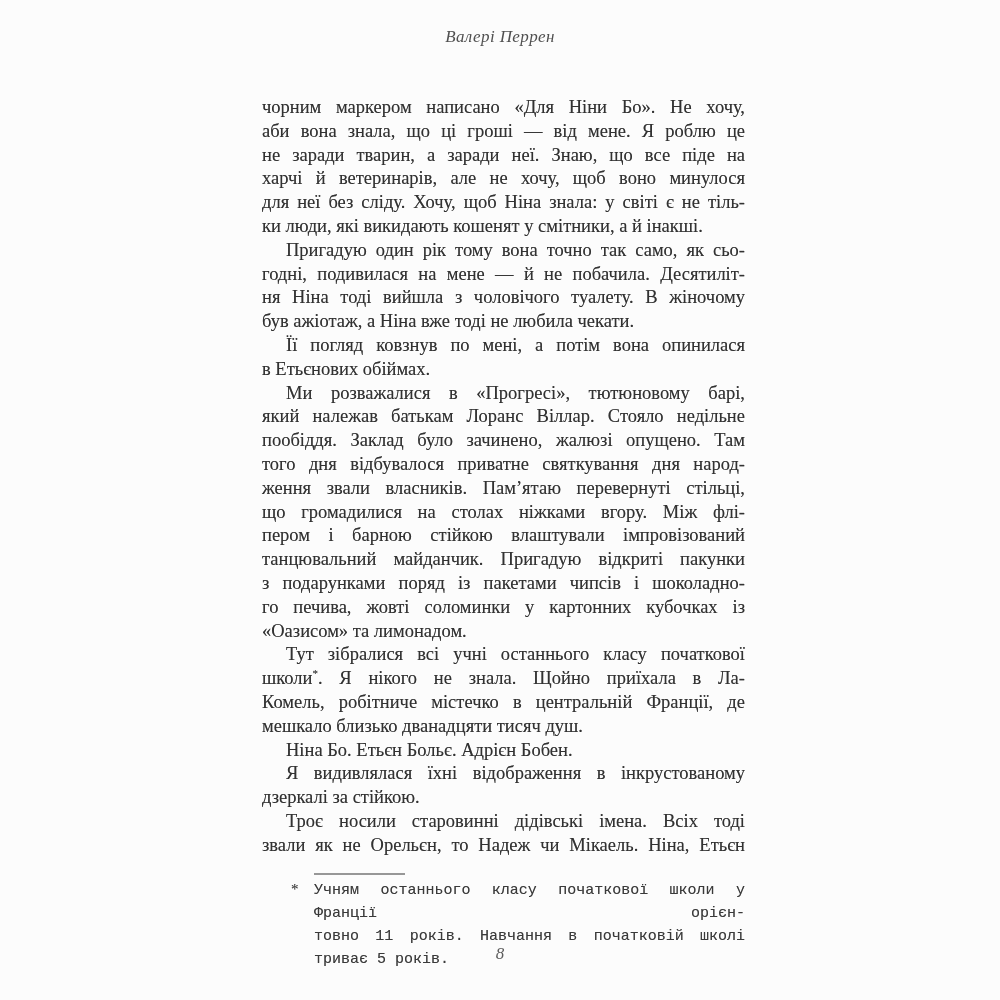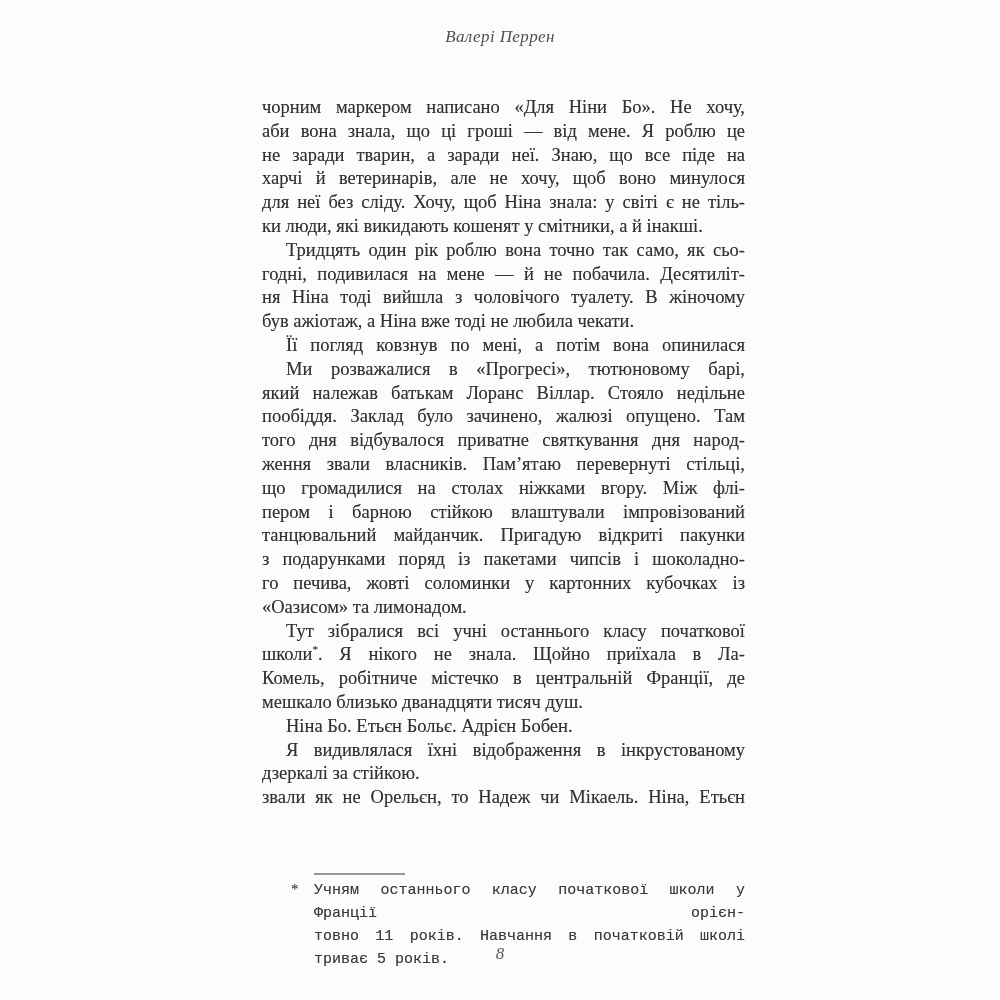--- a/index.html
+++ b/index.html
@@ -82,27 +82,28 @@
   <div class="text-column">
       <div class="paragraph">
         <div class="line">чорним маркером написано «Для Ніни Бо». Не хочу,</div>
         <div class="line">аби вона знала, що ці гроші — від мене. Я роблю це</div>
         <div class="line">не заради тварин, а заради неї. Знаю, що все піде на</div>
         <div class="line">харчі й ветеринарів, але не хочу, щоб воно минулося</div>
         <div class="line">для неї без сліду. Хочу, щоб Ніна знала: у світі є не тіль-</div>
         <div class="line para-end">ки люди, які викидають кошенят у смітники, а й інакші.</div>
       </div>
       <div class="paragraph">
-        <div class="line first-indent">Тридцять один рік роблю вона точно так само, як сьо-</div>
+        <div class="line first-indent">Пригадую один рік тому вона точно так само, як сьо-</div>
         <div class="line">годні, подивилася на мене — й не побачила. Десятиліт-</div>
         <div class="line">ня Ніна тоді вийшла з чоловічого туалету. В жіночому</div>
         <div class="line para-end">був ажіотаж, а Ніна вже тоді не любила чекати.</div>
       </div>
       <div class="paragraph">
         <div class="line first-indent">Її погляд ковзнув по мені, а потім вона опинилася</div>
+        <div class="line para-end">в Етьєнових обіймах.</div>
       </div>
       <div class="paragraph">
         <div class="line first-indent">Ми розважалися в «Прогресі», тютюновому барі,</div>
         <div class="line">який належав батькам Лоранс Віллар. Стояло недільне</div>
         <div class="line">пообіддя. Заклад було зачинено, жалюзі опущено. Там</div>
         <div class="line">того дня відбувалося приватне святкування дня народ-</div>
         <div class="line">ження звали власників. Пам’ятаю перевернуті стільці,</div>
         <div class="line">що громадилися на столах ніжками вгору. Між флі-</div>
         <div class="line">пером і барною стійкою влаштували імпровізований</div>
         <div class="line">танцювальний майданчик. Пригадую відкриті пакунки</div>
@@ -117,20 +118,21 @@
         <div class="line para-end">мешкало близько дванадцяти тисяч душ.</div>
       </div>
       <div class="paragraph">
         <div class="line para-end first-indent">Ніна Бо. Етьєн Больє. Адрієн Бобен.</div>
       </div>
       <div class="paragraph">
         <div class="line first-indent">Я видивлялася їхні відображення в інкрустованому</div>
         <div class="line para-end">дзеркалі за стійкою.</div>
       </div>
       <div class="paragraph">
+        <div class="line first-indent">Троє носили старовинні дідівські імена. Всіх тоді</div>
         <div class="line">звали як не Орельєн, то Надеж чи Мікаель. Ніна, Етьєн</div>
       </div>
     </div>
 
   <div class="footnote-rule"></div>
 
   <div class="footnote">
     <span class="footnote-marker">*</span>
     <div class="footnote-lines">
         <div class="fline">Учням останнього класу початкової школи у Франції орієн-</div>

